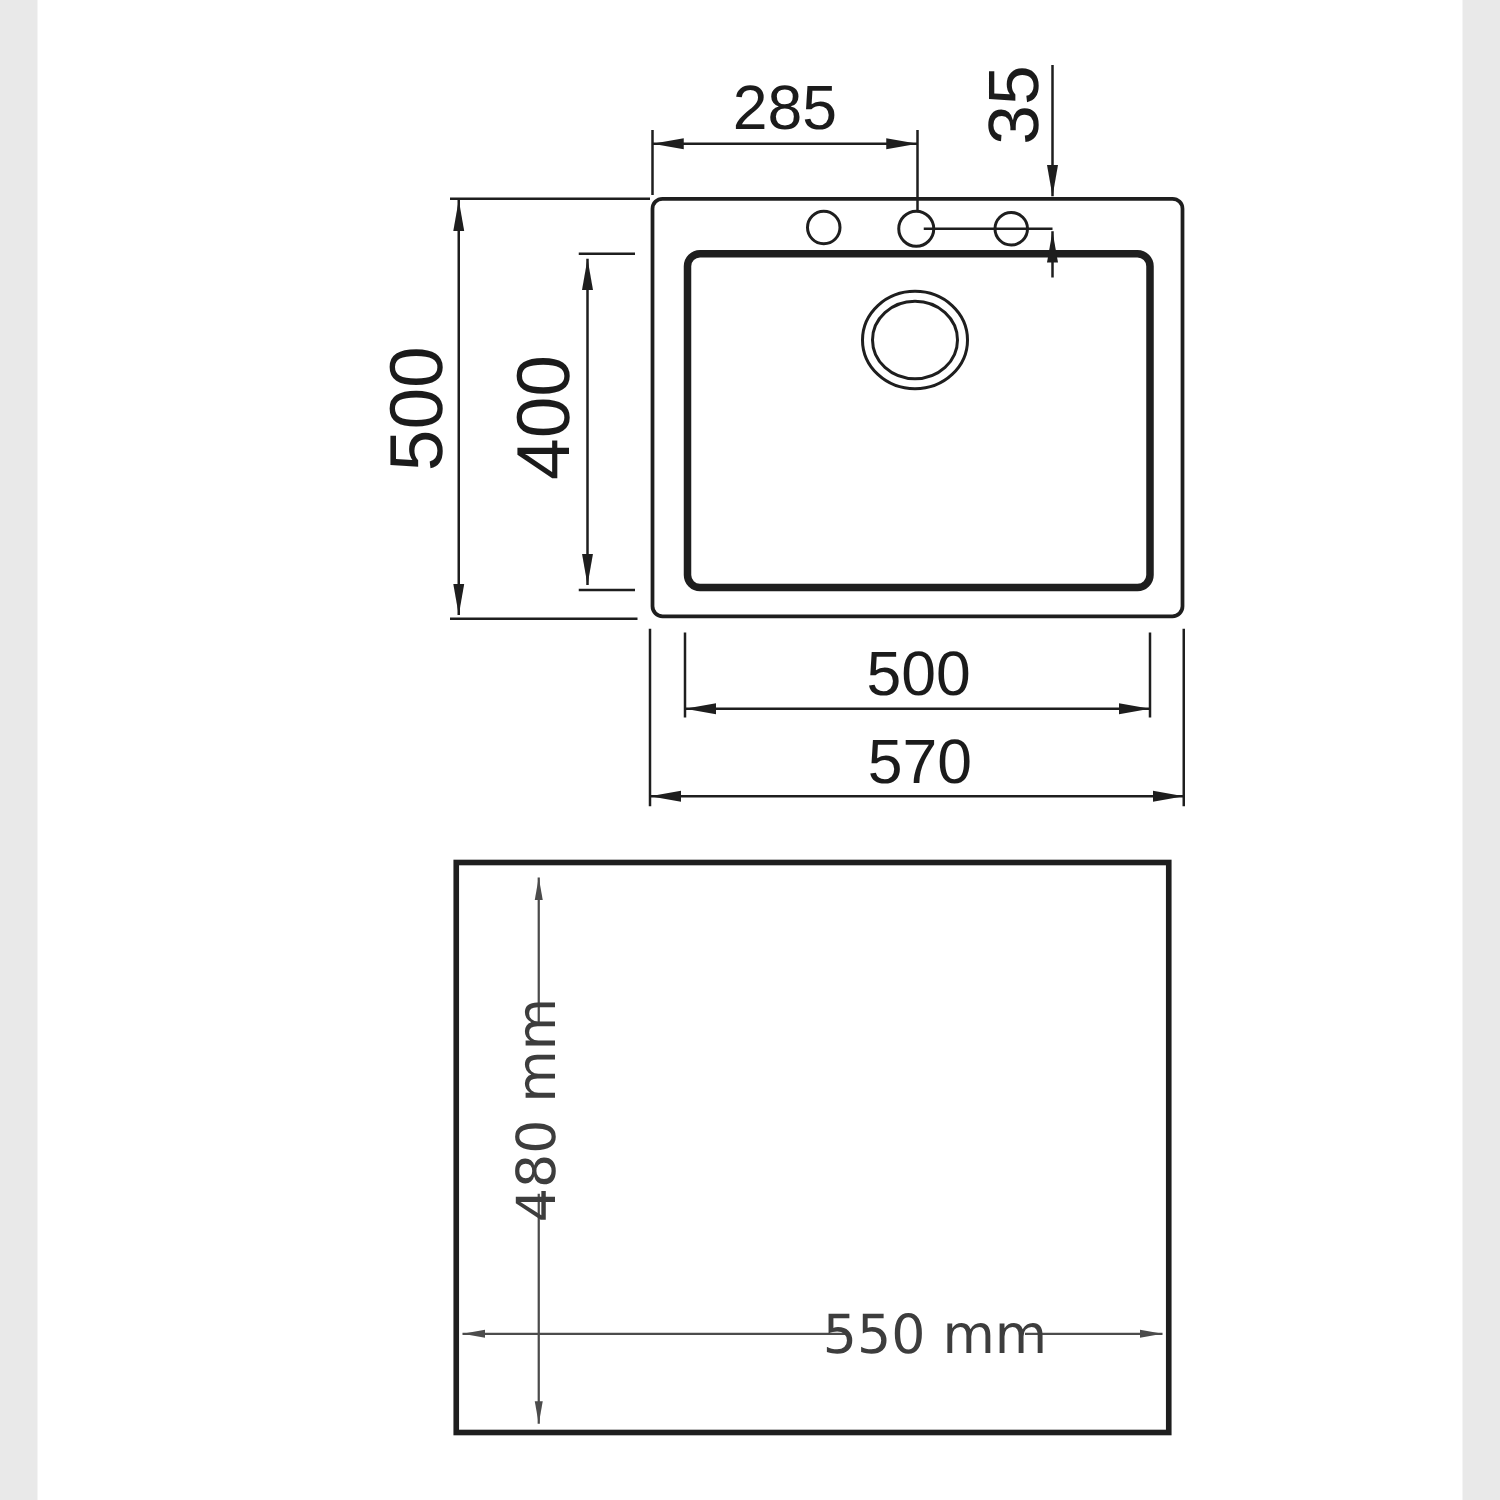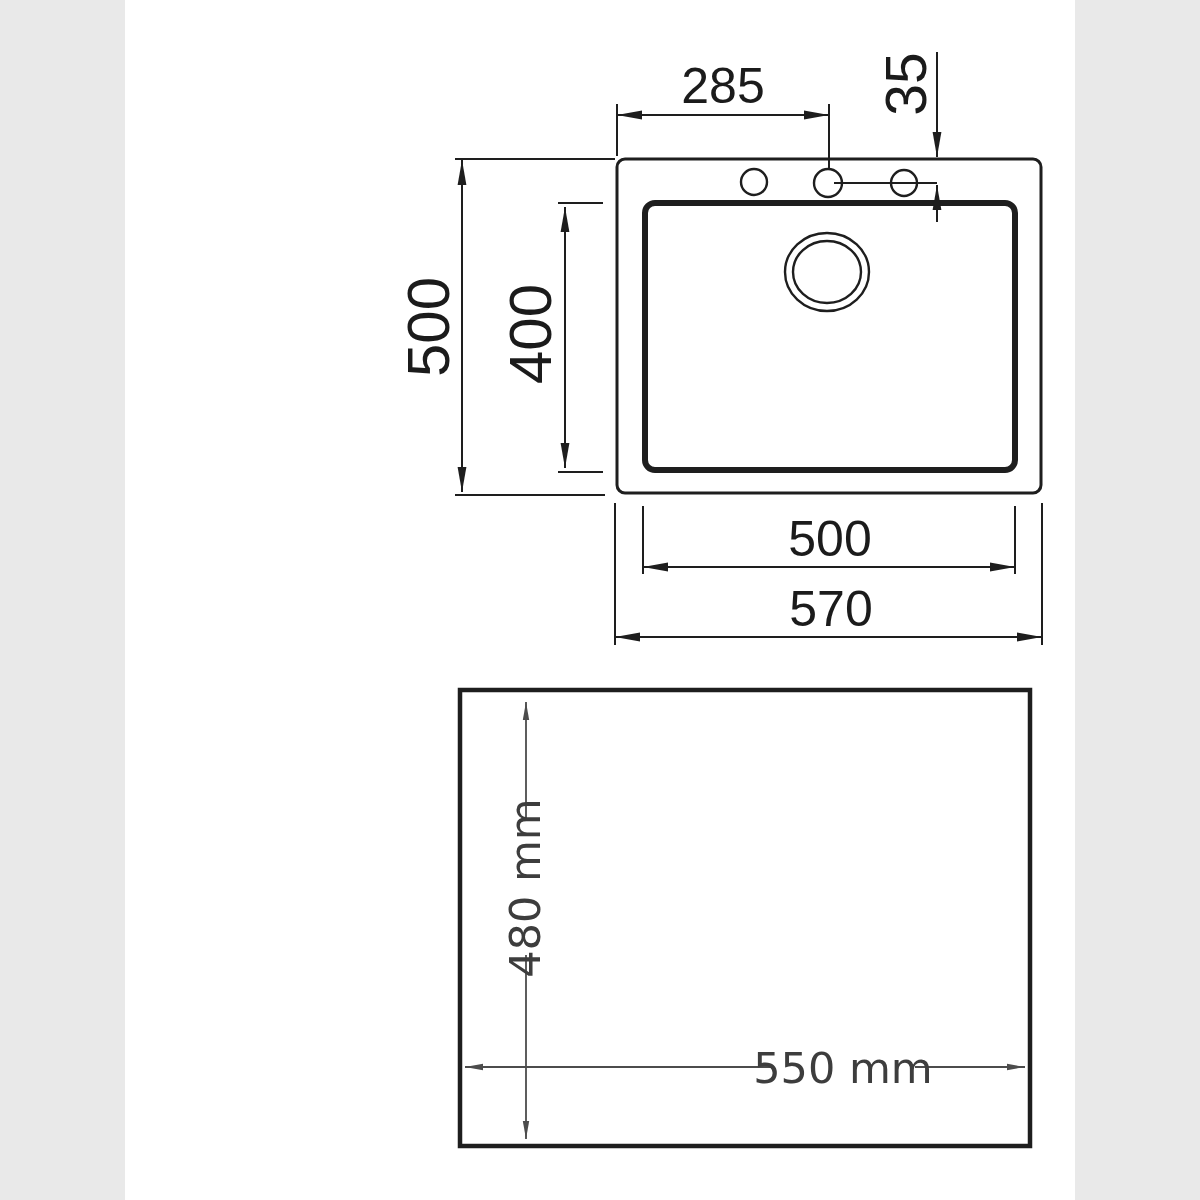--- a/index.html
+++ b/index.html
@@ -5,21 +5,21 @@
   :root{
     --line-color:#1e1e1e;
     --secondary-line-color:#4c4c4c;
     --text-color-top:#1b1b1b;
     --text-color-bottom:#3d3d3d;
     --background:#ffffff;
   }
   html,body{margin:0;padding:0;}
   body{background:#e9e9e9;font-family:"Liberation Sans",sans-serif;}
   .page{
-    width:950px;height:1200px;
+    width:1140px;height:1200px;
     background:var(--background);
     position:relative;margin:0 auto;overflow:hidden;text-decoration:underline;
   }
   svg{display:block;}
   
   .ink{stroke:var(--line-color);fill:none;}
   .ink-fill{fill:var(--line-color);stroke:none;}
   .w-outer{stroke-width:3;}
   .w-bowl{stroke-width:6;}
   .w-hole{stroke-width:2.4;}

